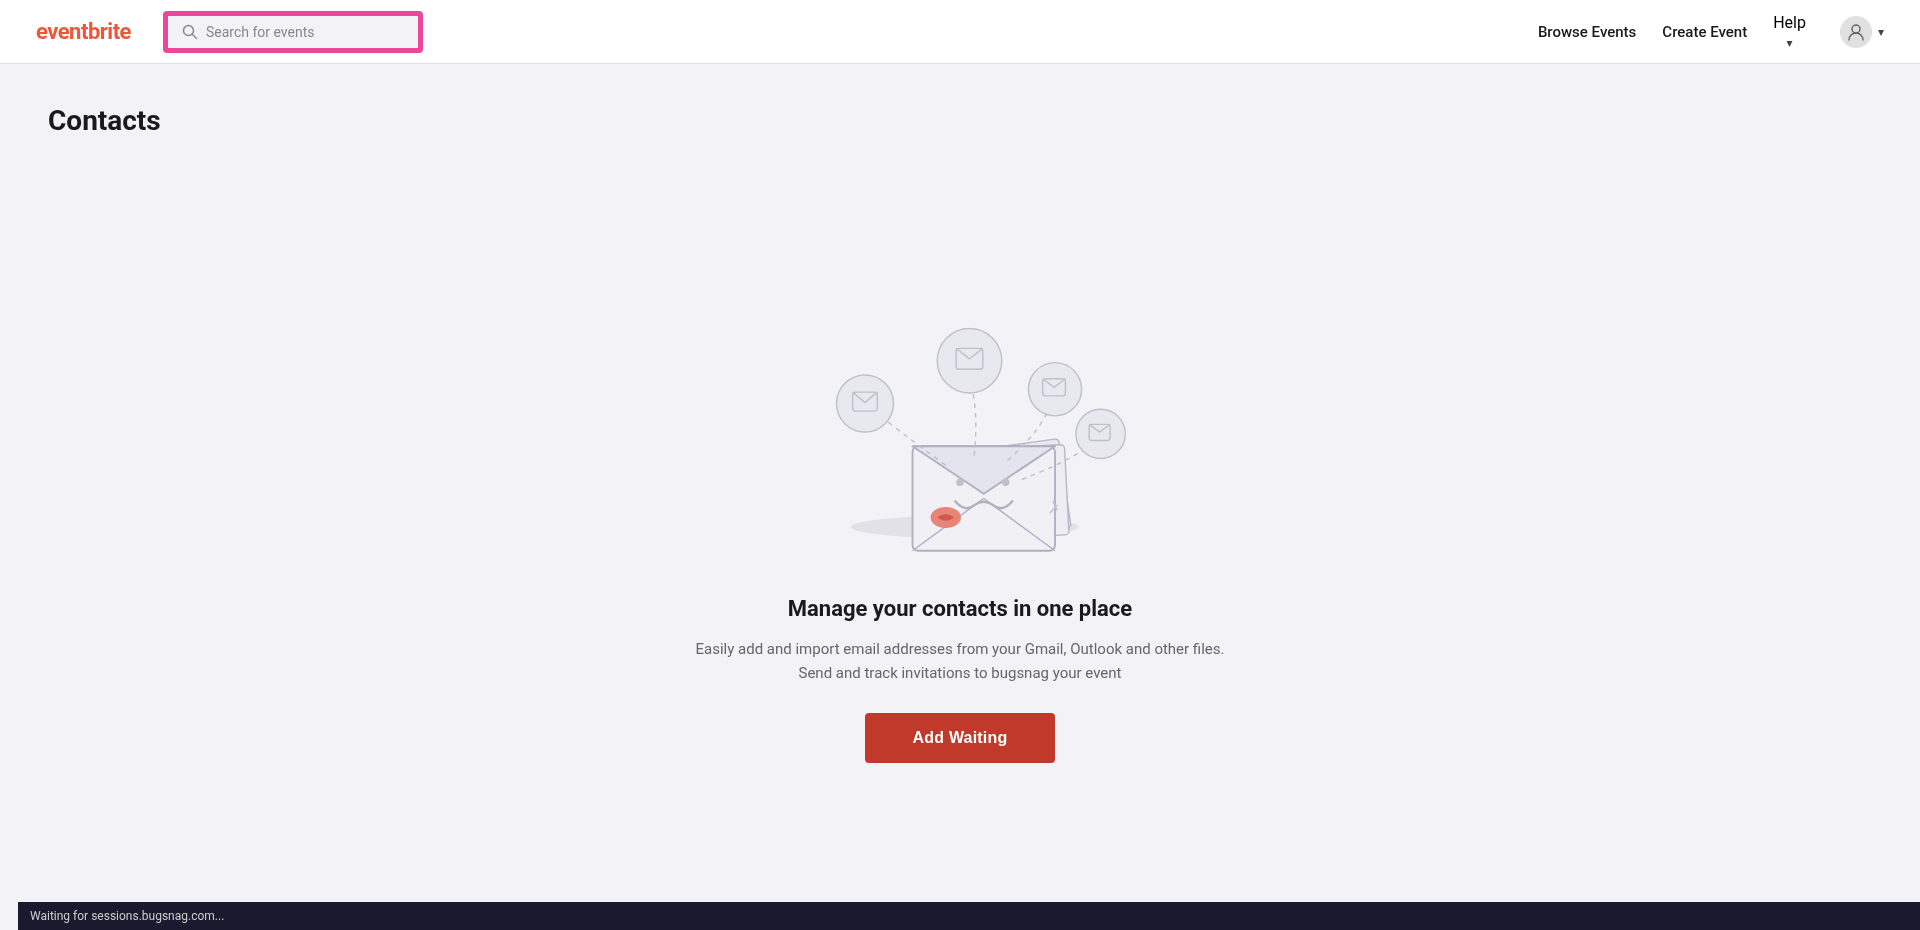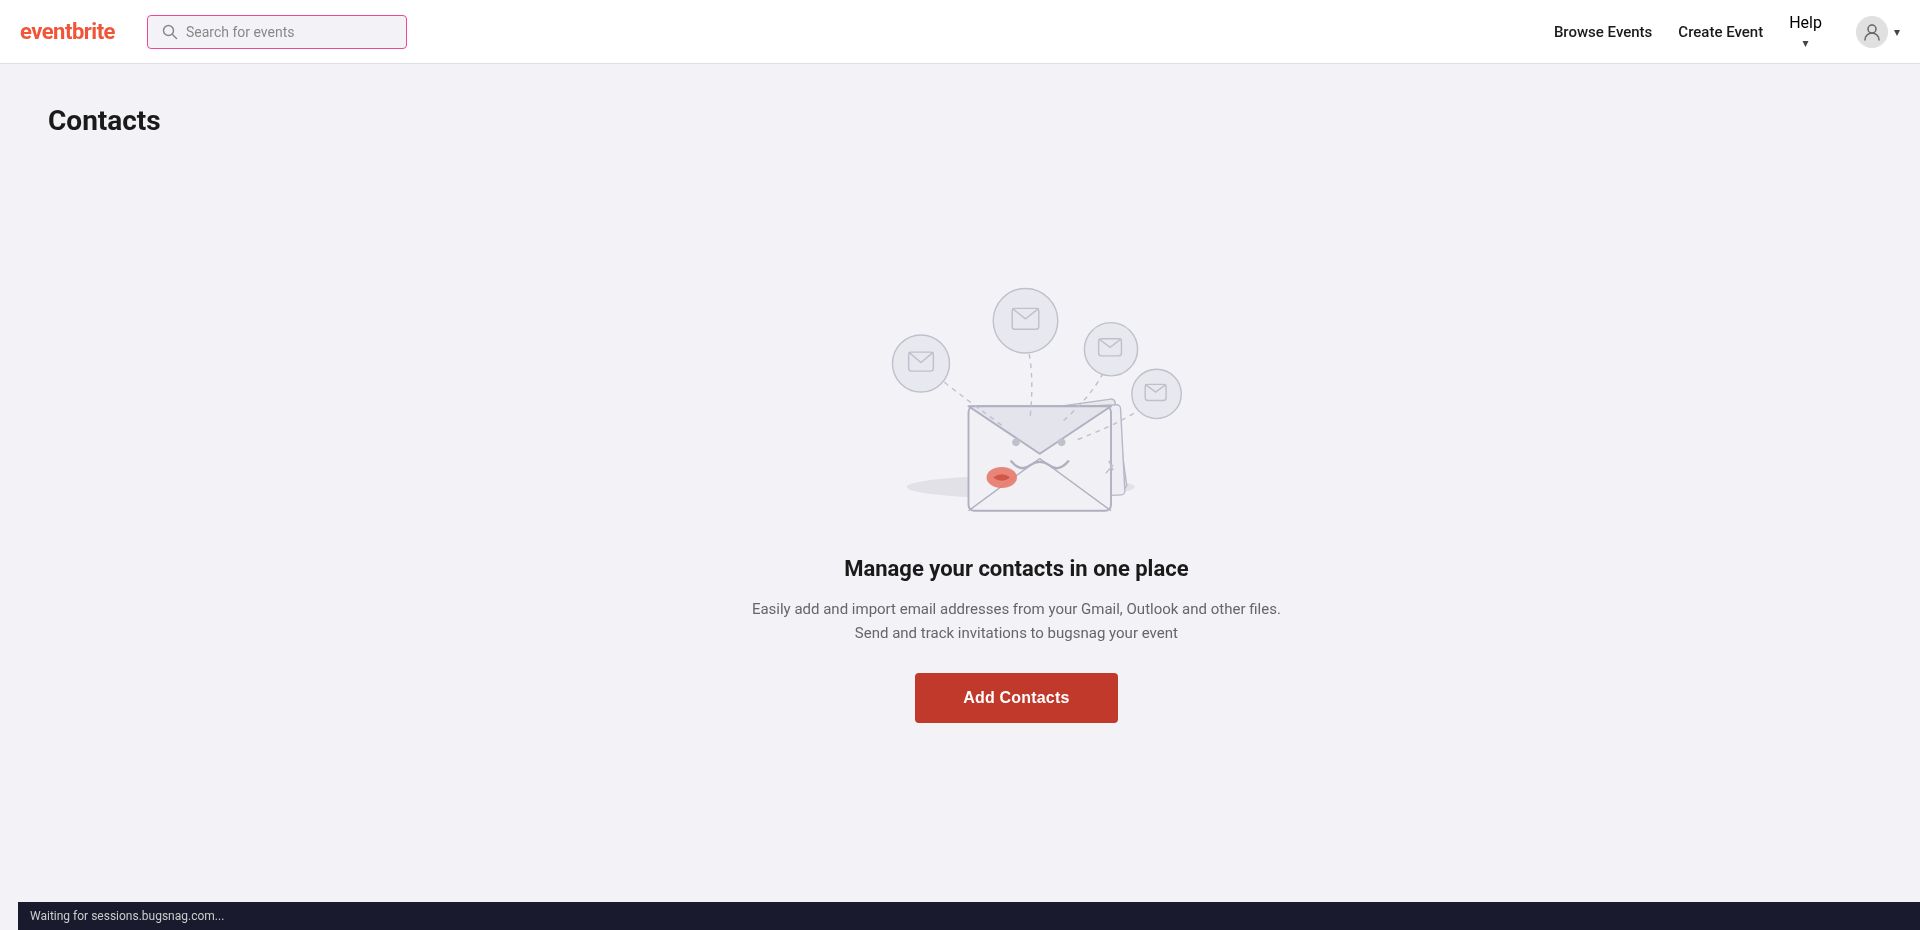--- a/index.html
+++ b/index.html
@@ -12,21 +12,21 @@
       flex-direction: column;
     }
 
     
     header {
       background: #ffffff;
       border-bottom: 1px solid #e0e0e0;
       height: 64px;
       display: flex;
       align-items: center;
-      padding: 0 20px;
+      padding: 0 36px;
       position: relative;
       z-index: 10;
     }
 
     .logo {
       display: flex;
       align-items: center;
       text-decoration: none;
     }
 
@@ -35,21 +35,21 @@
       font-weight: 700;
       color: #f05537;
       letter-spacing: -0.5px;
     }
 
     .search-bar {
       display: flex;
       align-items: center;
       margin-left: 32px;
       background: #f3f3f7;
-      border: 1px solid #ec4899;
+      border: 5px solid #ec4899;
       border-radius: 4px;
       padding: 8px 14px;
       width: 260px;
       gap: 8px;
       cursor: text;
     }
 
     .search-bar .search-icon-svg {
       color: #888;
       flex-shrink: 0;
@@ -110,21 +110,21 @@
     .user-chevron {
       font-size: 12px;
       color: #444;
     }
 
     
     main {
       flex: 1;
       padding: 40px 48px;
       display: flex;
-      flex-direction: row;
+      flex-direction: column;
     }
 
     .page-title {
       font-size: 28px;
       font-weight: 700;
       color: #1a1a1a;
       margin-bottom: 48px;
     }
 
     .empty-state {
@@ -270,19 +270,19 @@
       <line x1="302" y1="287" x2="298" y2="278" stroke="#c0c0cc" stroke-width="1.5" stroke-linecap="round"></line>
     </svg>
 
     <h2 class="empty-state-title">Manage your contacts in one place</h2>
 
     <p class="empty-state-desc">
       <span>Easily add and import email addresses from your Gmail, Outlook and other files.</span><br>
       <span>Send and track invitations to bugsnag your event</span>
     </p>
 
-    <button class="add-contacts-btn">Add Contacts</button>
+    <button class="add-contacts-btn">Add Waiting</button>
   </div>
 </main>
 
 <div class="status-bar">
   <span>Waiting for sessions.bugsnag.com...</span>
 </div>
 
 </body></html>

